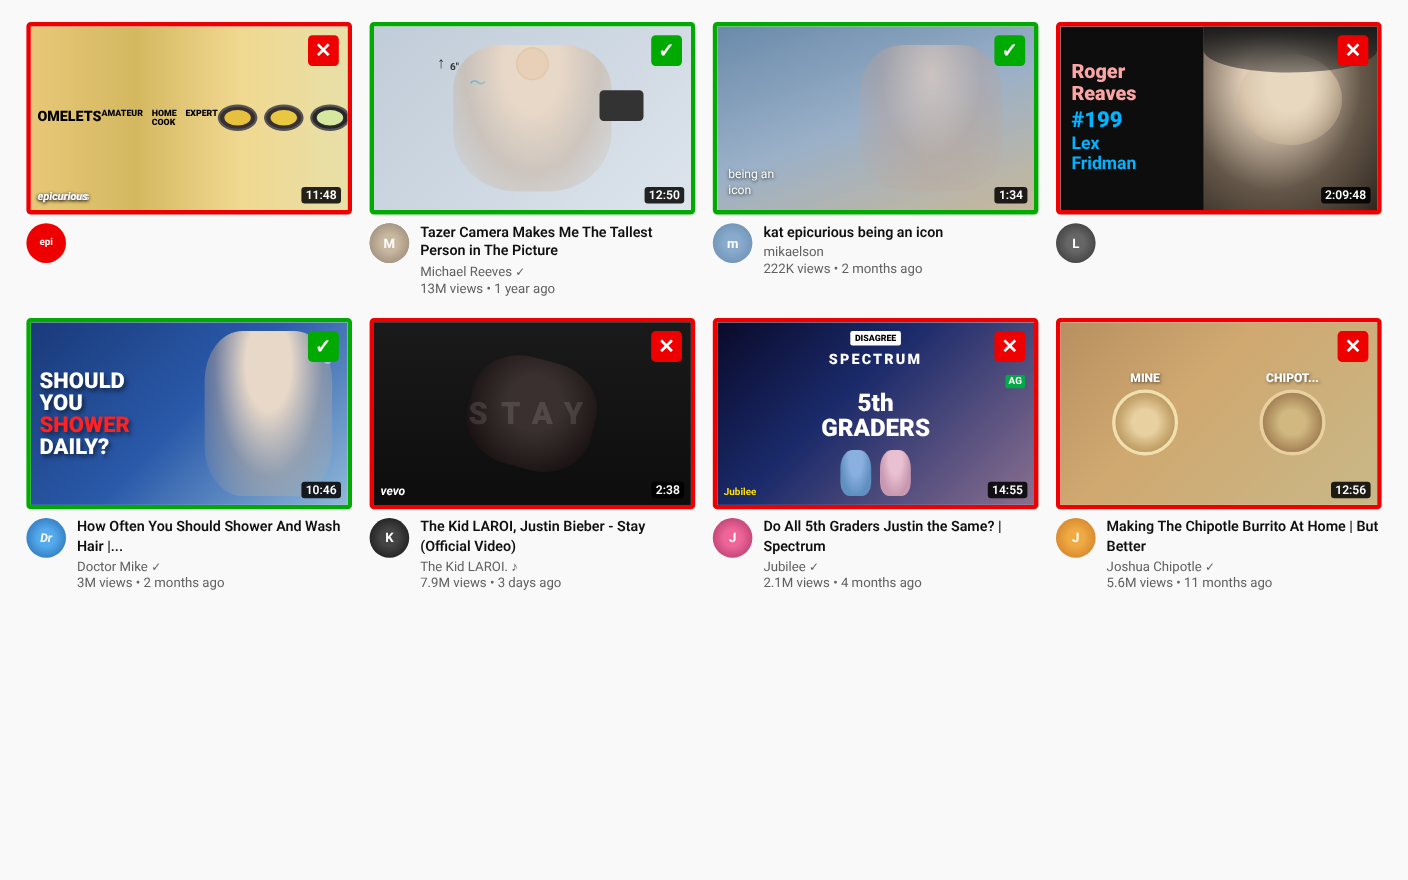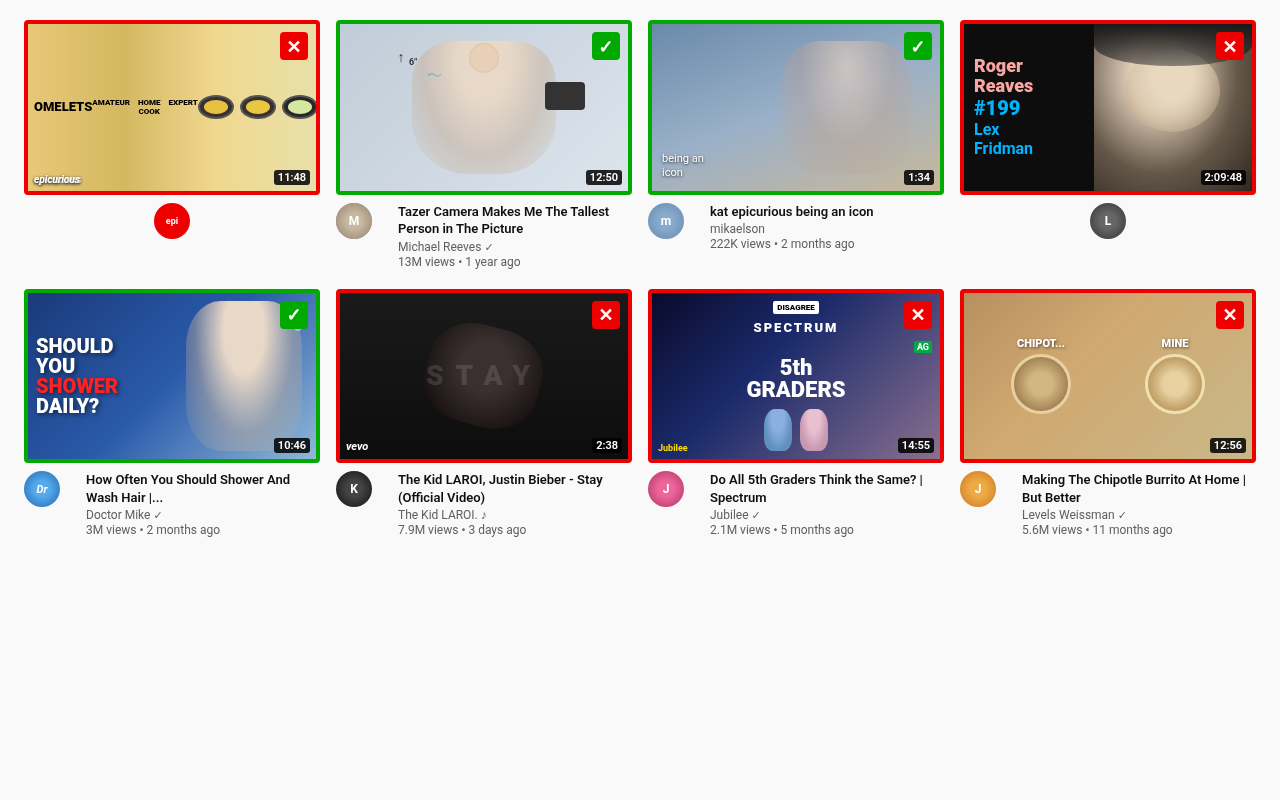--- a/index.html
+++ b/index.html
@@ -71,24 +71,23 @@
     .brand-badge {
       position: absolute;
       bottom: 6px; left: 6px;
       font-size: 10px; font-weight: 700;
       color: #fff;
       text-shadow: 0 1px 3px rgba(0,0,0,0.8);
     }
 
     .meta-row {
       display: flex;
-      gap: 26px;
+      gap: 10px;
       margin-top: 8px;
       align-items: flex-start;
-      justify-content: center;
     }
     .avatar {
       width: 36px; height: 36px;
       border-radius: 50%;
       flex-shrink: 0;
       display: flex; align-items: center; justify-content: center;
       font-size: 14px; font-weight: bold; color: #fff;
     }
     .meta-text { flex: 1; }
     .video-title {
@@ -136,21 +135,21 @@
 </head>
 <body>
 
 <div class="grid">
 
   <div class="video-card">
     <div class="thumbnail-wrap border-red">
       <div class="thumbnail-bg thumb-omelet-content">
         <div style="position:absolute;inset:0;display:flex;flex-direction:row;align-items:center;justify-content:space-around;padding:6px;">
           <div style="font-size:13px;font-weight:900;color:#000;text-align:center;line-height:1.1;">OMELETS</div>
-          <div style="display:flex;gap:8px;font-size:8px;font-weight:900;color:#000;text-align:center;width:100%;justify-content:space-around;">
+          <div style="display:flex;gap:8px;font-size:8px;font-weight:900;color:#000;text-align:left;width:100%;justify-content:space-around;">
             <span>AMATEUR</span>
               <span>HOME COOK</span>
               <span>EXPERT</span>
           </div>
           <div style="display:flex;gap:6px;justify-content:center;">
             <div style="width:36px;height:24px;background:#3a3030;border-radius:50%;border:2px solid #555;display:flex;align-items:center;justify-content:center;">
               <div style="width:24px;height:14px;background:#e8c040;border-radius:50%;"></div>
             </div>
             <div style="width:36px;height:24px;background:#3a3030;border-radius:50%;border:2px solid #555;display:flex;align-items:center;justify-content:center;">
               <div style="width:24px;height:14px;background:#e8c840;border-radius:50%;"></div>
@@ -313,46 +312,46 @@
           <div style="width:28px;height:42px;background:radial-gradient(ellipse at 50% 20%,#e8c0d0 30%,#c898b0 70%);border-radius:40% 40% 30% 30%;"></div>
         </div>
         <div style="position:absolute;bottom:6px;left:6px;font-size:9px;font-weight:700;color:#ffdd00;">Jubilee</div>
       </div>
       <div class="badge-corner badge-red">✕</div>
       <div class="duration-badge">14:55</div>
     </div>
     <div class="meta-row">
       <div class="avatar av-jubilee" style="background:radial-gradient(#ee6699 30%,#aa3366 100%);font-size:12px;font-weight:700;">J</div>
       <div class="meta-text">
-        <div class="video-title">Do All 5th Graders Think the Same? | Spectrum</div>
+        <div class="video-title">Do All 5th Graders Justin the Same? | Spectrum</div>
         <div class="channel-name"><span>Jubilee</span> <span class="verified">✓</span></div>
-        <div class="views-time"><span>2.1M views</span> • <span>5 months ago</span></div>
+        <div class="views-time"><span>2.1M views</span> • <span>4 months ago</span></div>
       </div>
     </div>
   </div>
 
   <div class="video-card">
     <div class="thumbnail-wrap border-red">
       <div style="position:absolute;inset:0;background:linear-gradient(135deg,#b89060 0%,#d0a870 40%,#c8b888 100%);display:flex;align-items:center;justify-content:space-around;padding:10px;">
 
+        <div style="display:flex;flex-direction:column;align-items:center;gap:4px;">
+          <div style="font-size:11px;font-weight:900;color:#fff;text-shadow:1px 1px 3px rgba(0,0,0,0.6);">MINE</div>
+          <div style="width:60px;height:60px;background:radial-gradient(#e8d0a0 30%,#c8a870 60%,#a08040 100%);border-radius:50%;border:3px solid #f0e0b0;"></div>
+        </div>
         <div style="display:flex;flex-direction:column;align-items:center;gap:4px;">
           <div style="font-size:11px;font-weight:900;color:#fff;text-shadow:1px 1px 3px rgba(0,0,0,0.6);">CHIPOT...</div>
           <div style="width:60px;height:60px;background:radial-gradient(#d0b880 30%,#b09060 60%,#806030 100%);border-radius:50%;border:3px solid #e8d0a0;"></div>
         </div>
-        <div style="display:flex;flex-direction:column;align-items:center;gap:4px;">
-          <div style="font-size:11px;font-weight:900;color:#fff;text-shadow:1px 1px 3px rgba(0,0,0,0.6);">MINE</div>
-          <div style="width:60px;height:60px;background:radial-gradient(#e8d0a0 30%,#c8a870 60%,#a08040 100%);border-radius:50%;border:3px solid #f0e0b0;"></div>
-        </div>
       </div>
       <div class="badge-corner badge-red">✕</div>
       <div class="duration-badge">12:56</div>
     </div>
     <div class="meta-row">
       <div class="avatar av-joshua" style="background:radial-gradient(#eeaa44 30%,#cc7722 100%);font-size:12px;font-weight:700;">J</div>
       <div class="meta-text">
         <div class="video-title">Making The Chipotle Burrito At Home | But Better</div>
-        <div class="channel-name"><span>Levels Weissman</span> <span class="verified">✓</span></div>
+        <div class="channel-name"><span>Joshua Chipotle</span> <span class="verified">✓</span></div>
         <div class="views-time"><span>5.6M views</span> • <span>11 months ago</span></div>
       </div>
     </div>
   </div>
 
 </div>
 
 </body></html>

